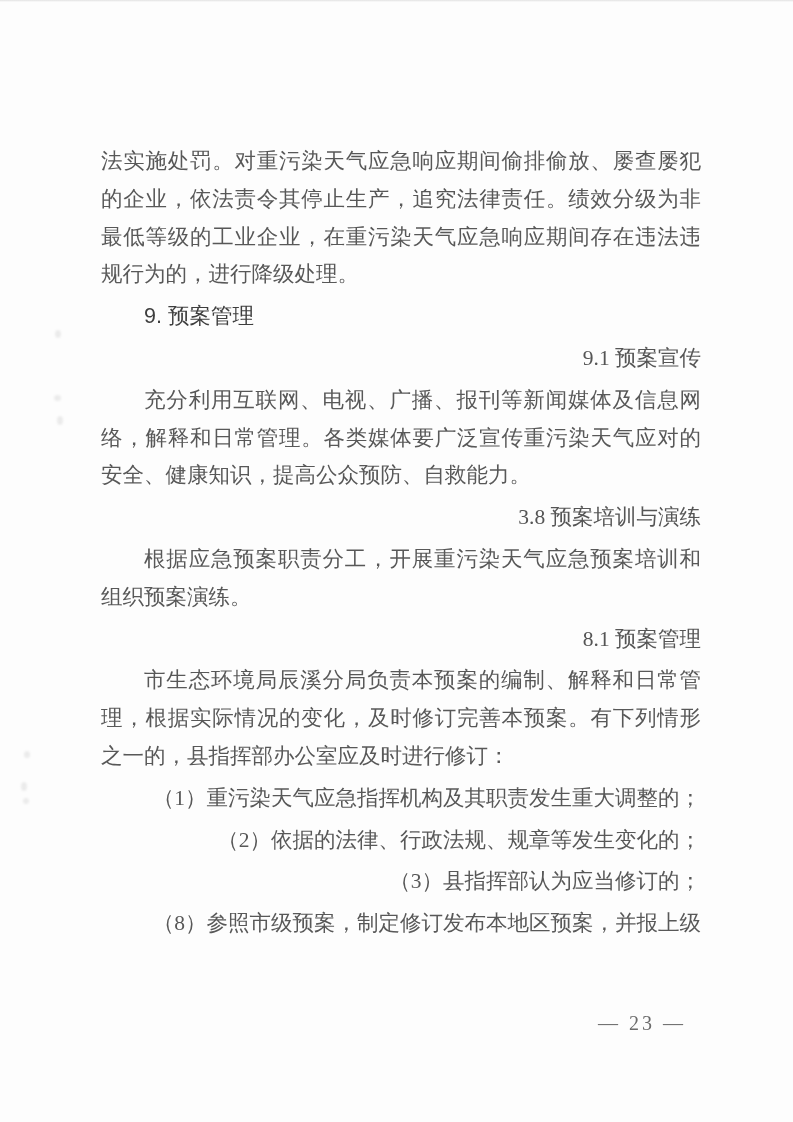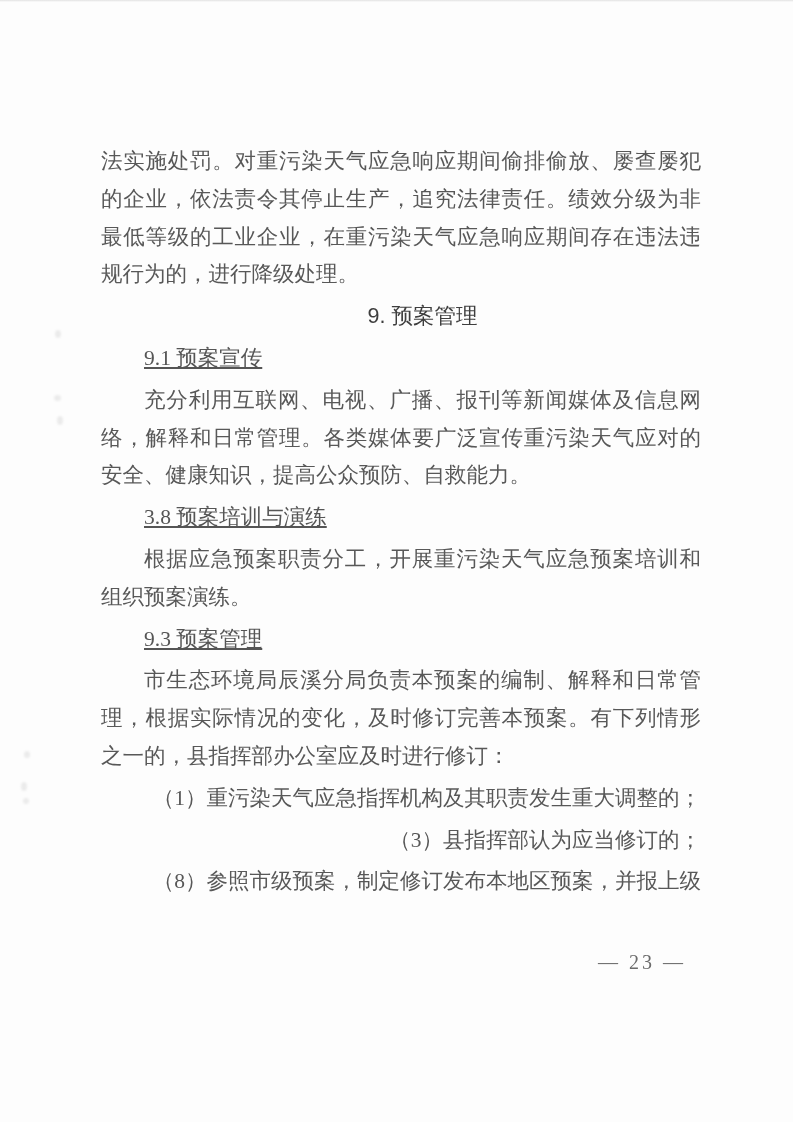--- a/index.html
+++ b/index.html
@@ -41,35 +41,34 @@
     text-indent: 43px;
   }
   .para-noindent {
     text-indent: 0;
   }
   .heading-bold {
     font-weight: bold;
     color: #3e3e3e;
     font-family: "Liberation Sans", "DejaVu Sans", sans-serif;
     text-indent: 43px;
-    text-align: center;
+    text-align: left;
   }
   .subheading {
     color: #555555;
     text-indent: 43px;
-    text-align: left;
-    text-decoration: underline;
+    text-align: right;
   }
   .list-item {
     text-indent: 43px;
     text-align: right;
   }
   .footer {
     position: absolute;
-    top: 951px;
+    top: 1012px;
     left: 556px;
     width: 172px;
     text-align: center;
     color: #6b6b6b;
     font-size: 20px;
     letter-spacing: 3px;
   }
   .scan-artifact {
     position: absolute;
     background: #8f8f8f;
@@ -96,20 +95,21 @@
 <div class="scan-artifact a5"></div>
 <div class="scan-artifact a6"></div>
 
 <div class="content">
   <p class="para-noindent">法实施处罚。对重污染天气应急响应期间偷排偷放、屡查屡犯的企业，依法责令其停止生产，追究法律责任。绩效分级为非最低等级的工业企业，在重污染天气应急响应期间存在违法违规行为的，进行降级处理。</p>
   <h2 class="heading-bold">9. 预案管理</h2>
   <h3 class="subheading">9.1 预案宣传</h3>
   <p class="para-indent">充分利用互联网、电视、广播、报刊等新闻媒体及信息网络，解释和日常管理。各类媒体要广泛宣传重污染天气应对的安全、健康知识，提高公众预防、自救能力。</p>
   <h3 class="subheading">3.8 预案培训与演练</h3>
   <p class="para-indent">根据应急预案职责分工，开展重污染天气应急预案培训和组织预案演练。</p>
-  <h3 class="subheading">9.3 预案管理</h3>
+  <h3 class="subheading">8.1 预案管理</h3>
   <p class="para-indent">市生态环境局辰溪分局负责本预案的编制、解释和日常管理，根据实际情况的变化，及时修订完善本预案。有下列情形之一的，县指挥部办公室应及时进行修订：</p>
   <p class="list-item">（1）重污染天气应急指挥机构及其职责发生重大调整的；</p>
+  <p class="list-item">（2）依据的法律、行政法规、规章等发生变化的；</p>
   <p class="list-item">（3）县指挥部认为应当修订的；</p>
   <p class="list-item">（8）参照市级预案，制定修订发布本地区预案，并报上级</p>
 </div>
 
 <div class="footer">— 23 —</div>
 
 </body></html>

